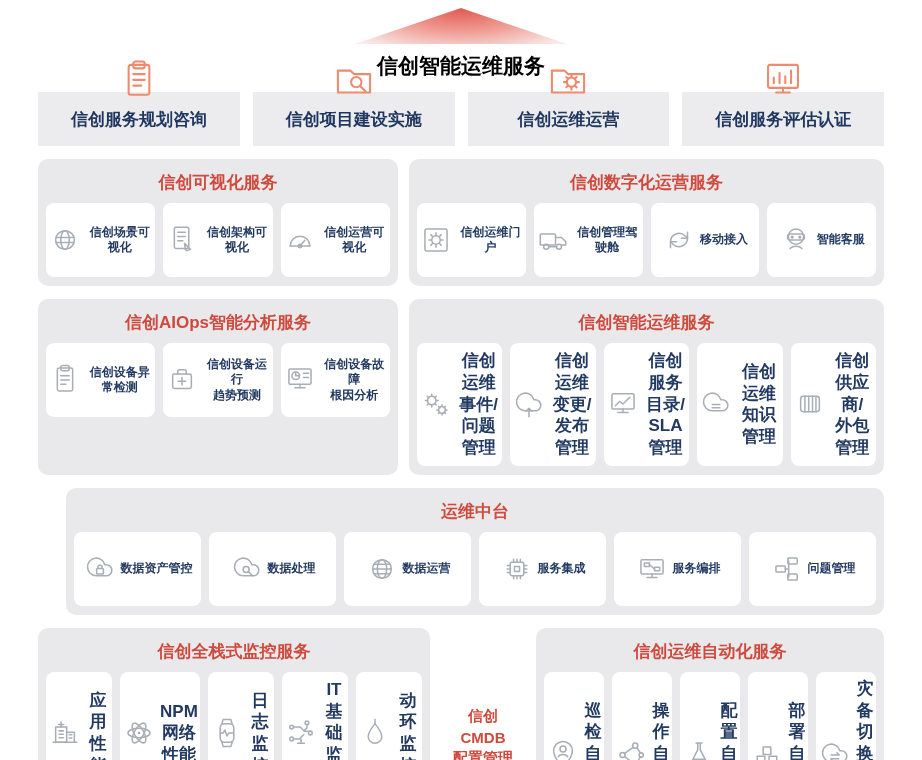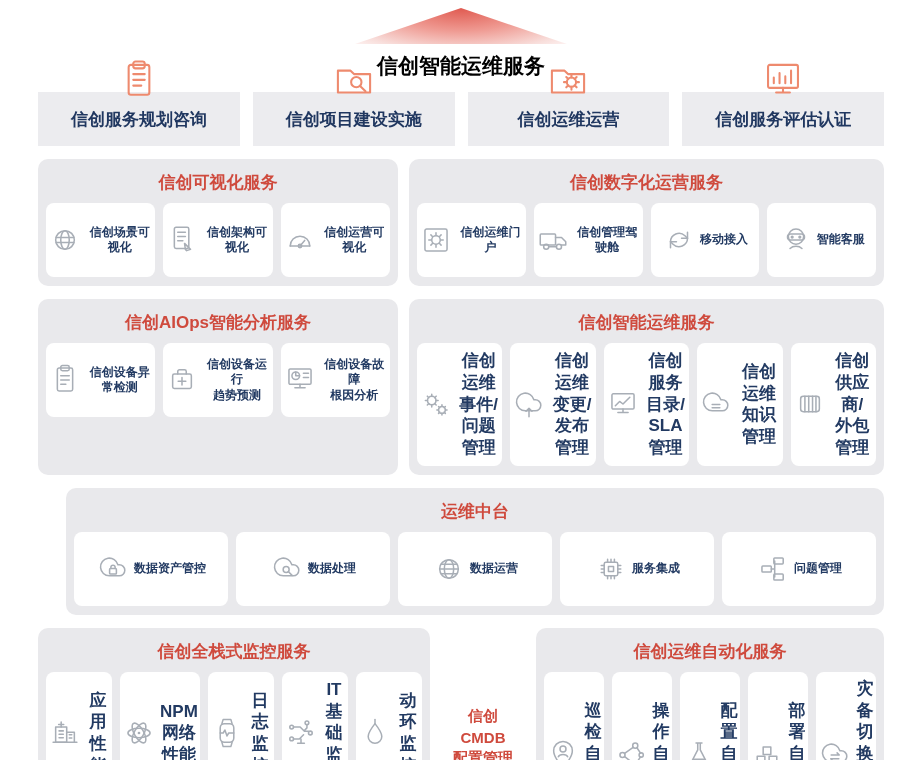--- a/index.html
+++ b/index.html
@@ -332,20 +332,31 @@
                 <rect x="12" y="12" width="16" height="16" rx="2"></rect>
                 <rect x="17" y="17" width="6" height="6"></rect>
                 <path d="M16 12V8.5M20 12V8.5M24 12V8.5M16 31.5V28M20 31.5V28M24 31.5V28M12 16H8.5M12 20H8.5M12 24H8.5M31.5 16H28M31.5 20H28M31.5 24H28"></path>
               </svg>
             </span>
             <span class="label">服务集成</span>
           </div>
           <div class="card">
             <span class="icon">
               <svg viewBox="0 0 40 40" fill="none" stroke="currentColor" stroke-width="1.8" stroke-linecap="round" stroke-linejoin="round">
+                <rect x="7" y="9" width="26" height="17" rx="1.5"></rect>
+                <rect x="11" y="13" width="6" height="4"></rect>
+                <rect x="23" y="18" width="6" height="4"></rect>
+                <path d="M17 15l6 5M20 26v4M14 30h12"></path>
+              </svg>
+            </span>
+            <span class="label">服务编排</span>
+          </div>
+          <div class="card">
+            <span class="icon">
+              <svg viewBox="0 0 40 40" fill="none" stroke="currentColor" stroke-width="1.8" stroke-linecap="round" stroke-linejoin="round">
                 <rect x="21" y="7" width="11" height="7" rx="1"></rect>
                 <rect x="21" y="26" width="11" height="7" rx="1"></rect>
                 <rect x="7" y="16.5" width="11" height="7" rx="1"></rect>
                 <path d="M18 20h4M22 20v-9.5M22 20v9.5"></path>
               </svg>
             </span>
             <span class="label">问题管理</span>
           </div>
         </div>
     </section>

